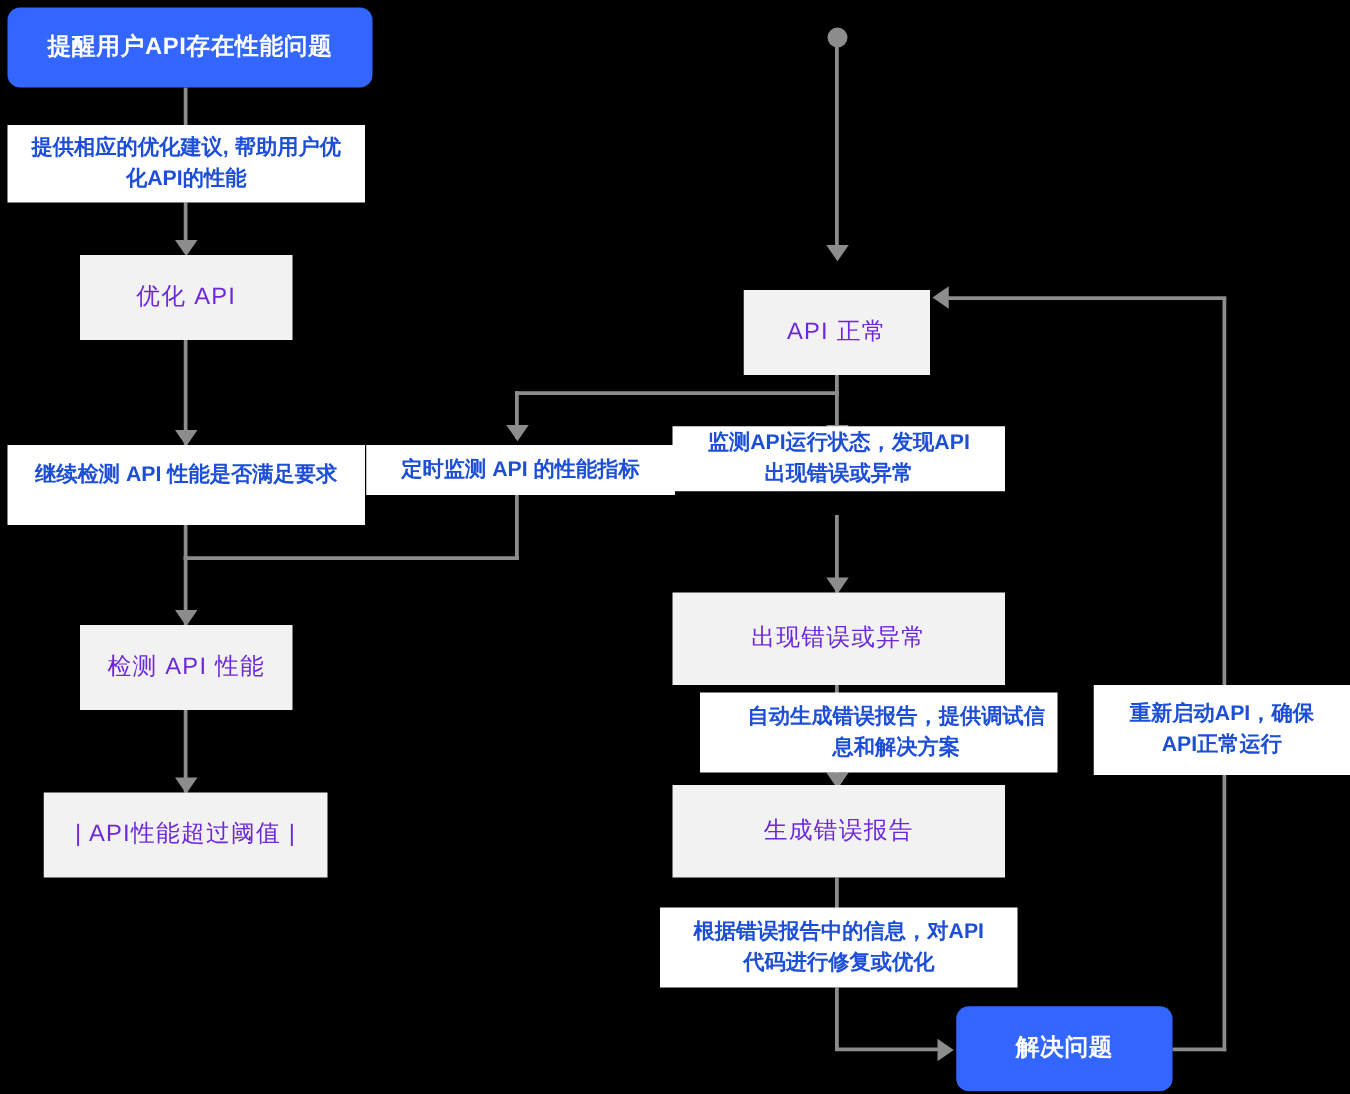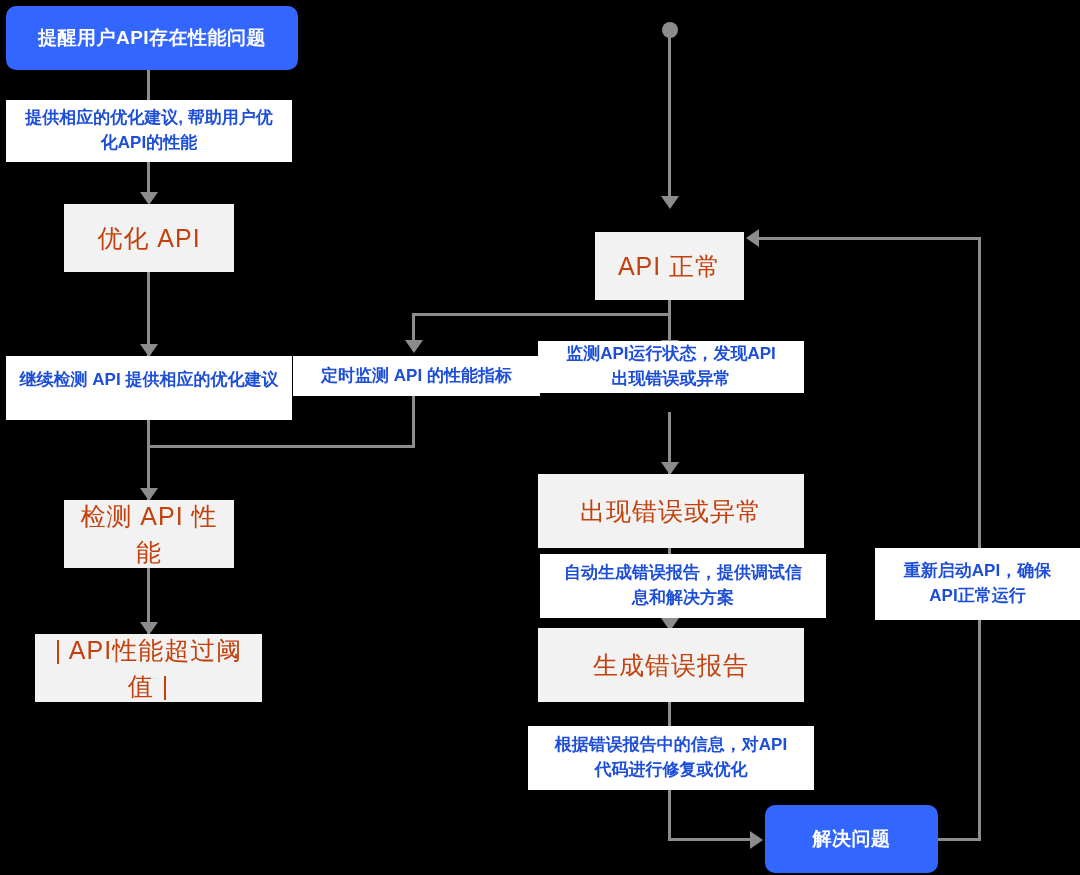--- a/index.html
+++ b/index.html
@@ -43,23 +43,23 @@
   
   .node.white {
     background: #FFFFFF;
     color: #1d4ed8;
     font-weight: bold;
     font-size: 17px;
   }
   
   .node.muted {
     background: #F2F2F2;
-    color: #c2410c;
+    color: #6d28d9;
     font-weight: normal;
-    font-size: 25px;
+    font-size: 19px;
     letter-spacing: 1px;
   }
   
   .conn {
     position: absolute;
     background: #8C8C8C;
     z-index: 1;
   }
   .conn.h { height: 3px; }
   .conn.v { width: 3px; }
@@ -157,21 +157,21 @@
   <div class="node white" style="left:6px; top:100px; width:286px; height:62px;">
     <span class="label">提供相应的优化建议, 帮助用户优
 化API的性能</span>
   </div>
 
   <div class="node muted" style="left:64px; top:204px; width:170px; height:68px;">
     <span class="label">优化  API</span>
   </div>
 
   <div class="node white" style="left:6px; top:356px; width:286px; height:64px; align-items:flex-start; padding-top:12px;">
-    <span class="label">继续检测  API 提供相应的优化建议</span>
+    <span class="label">继续检测  API 性能是否满足要求</span>
   </div>
 
   <div class="node white" style="left:293px; top:356px; width:247px; height:40px;">
     <span class="label">定时监测  API 的性能指标</span>
   </div>
 
   <div class="node muted" style="left:64px; top:500px; width:170px; height:68px;">
     <span class="label">检测  API  性能</span>
   </div>
 
@@ -185,21 +185,21 @@
 
   <div class="node white" style="left:538px; top:341px; width:266px; height:52px;">
     <span class="label">监测API运行状态，发现API
 出现错误或异常</span>
   </div>
 
   <div class="node muted" style="left:538px; top:474px; width:266px; height:74px;">
     <span class="label">出现错误或异常</span>
   </div>
 
-  <div class="node white" style="left:540px; top:554px; width:286px; height:64px;">
+  <div class="node white" style="left:560px; top:554px; width:286px; height:64px;justify-content:flex-end;">
     <span class="label">自动生成错误报告，提供调试信
 息和解决方案</span>
   </div>
 
   <div class="node muted" style="left:538px; top:628px; width:266px; height:74px;">
     <span class="label">生成错误报告</span>
   </div>
 
   <div class="node white" style="left:528px; top:726px; width:286px; height:64px;">
     <span class="label">根据错误报告中的信息，对API

